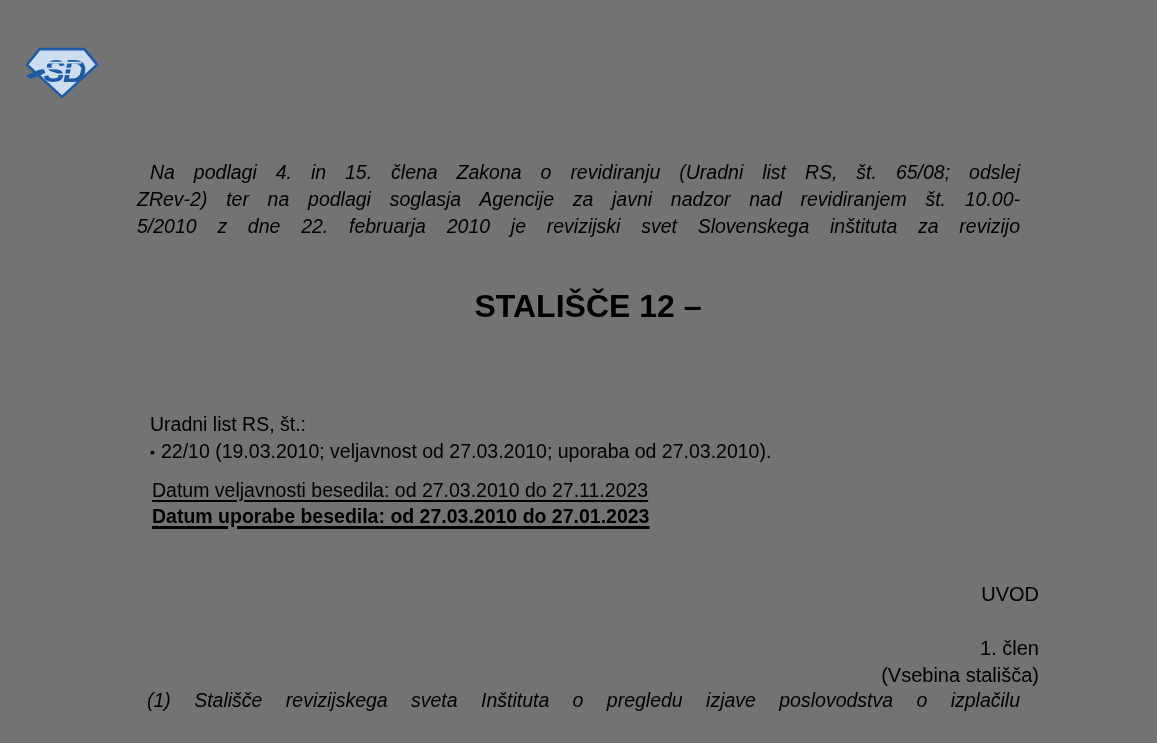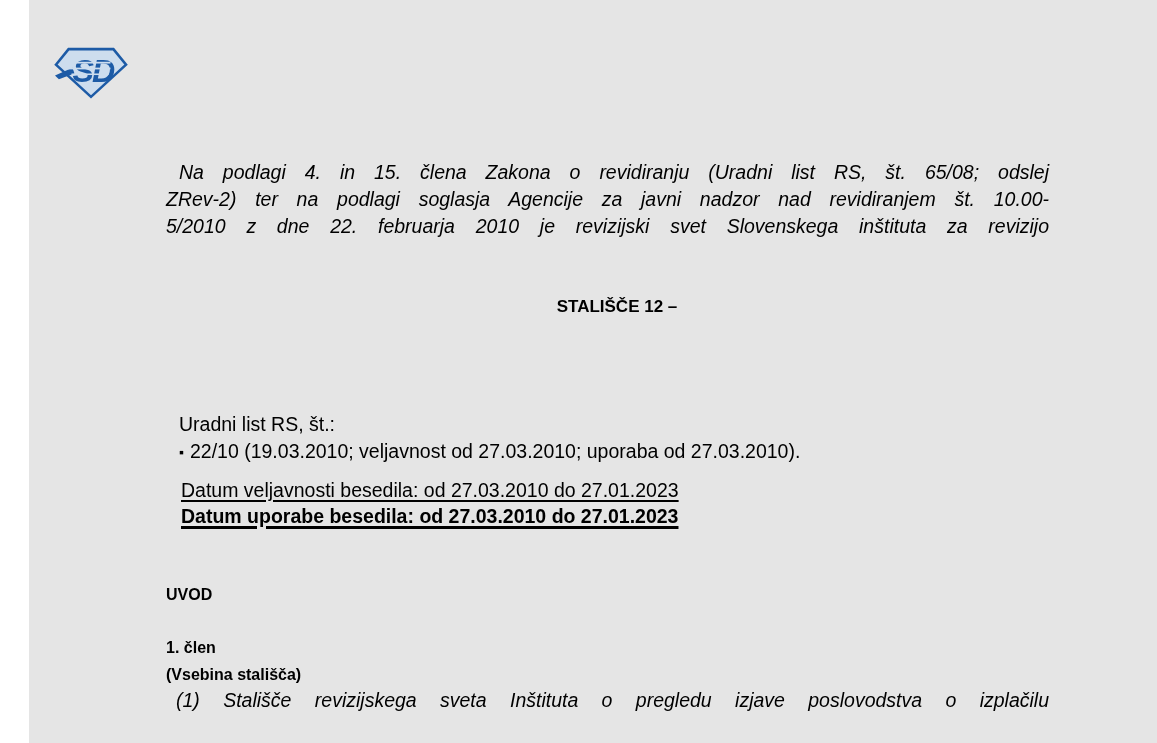--- a/index.html
+++ b/index.html
@@ -11,22 +11,21 @@
     width: 1157px;
     height: 743px;
     position: relative;
     overflow: hidden;
     font-family: "Liberation Sans", sans-serif;
     color: #000000;
   }
   .page {
     position: absolute;
     inset: 0;
-    background: #e5e5e5;
-    margin-left: 29px;
+    background: #737373;
   }
   .logo {
     position: absolute;
     left: 25px;
     top: 46px;
     width: 74px;
     height: 53px;
   }
   .content {
     position: absolute;
@@ -49,21 +48,21 @@
 
   .intro { top: 159px; }
 
   .doc-title {
     position: absolute;
     top: 290px;
     left: 0;
     width: 902px;
     text-align: center;
     font-weight: bold;
-    font-size: 17px;
+    font-size: 32px;
     line-height: 33px;
   }
 
   .gazette-heading { position: absolute; top: 411px; left: 13px; }
   .gazette-item    { position: absolute; top: 438px; left: 13px; white-space: nowrap; }
   .gazette-item .bullet {
     display: inline-block;
     font-size: 14px;
     margin-right: 6px;
     vertical-align: 1px;
@@ -81,23 +80,23 @@
     text-decoration: underline;
     text-decoration-thickness: 2.5px;
     text-underline-offset: 3px;
     white-space: nowrap;
   }
 
   .center-head {
     position: absolute;
     left: 0;
     width: 902px;
-    text-align: left;
-    font-weight: bold;
-    font-size: 16px;
+    text-align: right;
+    font-weight: normal;
+    font-size: 20px;
   }
   .uvod-heading { top: 581px; line-height: 27px; }
   .article-heading-block { top: 635px; line-height: 26.5px; }
 
   .article-para { top: 687px; }
 </style>
 </head>
 <body>
 
 <div class="page">
@@ -122,21 +121,21 @@
     </div>
 
     <div class="doc-title">
       <span class="line">STALIŠČE 12 –</span>
     </div>
 
     <div class="gazette-heading">Uradni list RS, št.:</div>
     <div class="gazette-item">
       <span class="bullet">▪</span><span>22/10 (19.03.2010; veljavnost od 27.03.2010; uporaba od 27.03.2010).</span>
     </div>
-    <div class="validity-line">Datum veljavnosti besedila: od 27.03.2010 do 27.01.2023</div>
+    <div class="validity-line">Datum veljavnosti besedila: od 27.03.2010 do 27.11.2023</div>
     <div class="usage-line">Datum uporabe besedila: od 27.03.2010 do 27.01.2023</div>
 
     <div class="center-head uvod-heading">UVOD</div>
 
     <div class="center-head article-heading-block">
       <span class="line">1. člen</span>
       <span class="line">(Vsebina stališča)</span>
     </div>
 
     <div class="block article-para">

